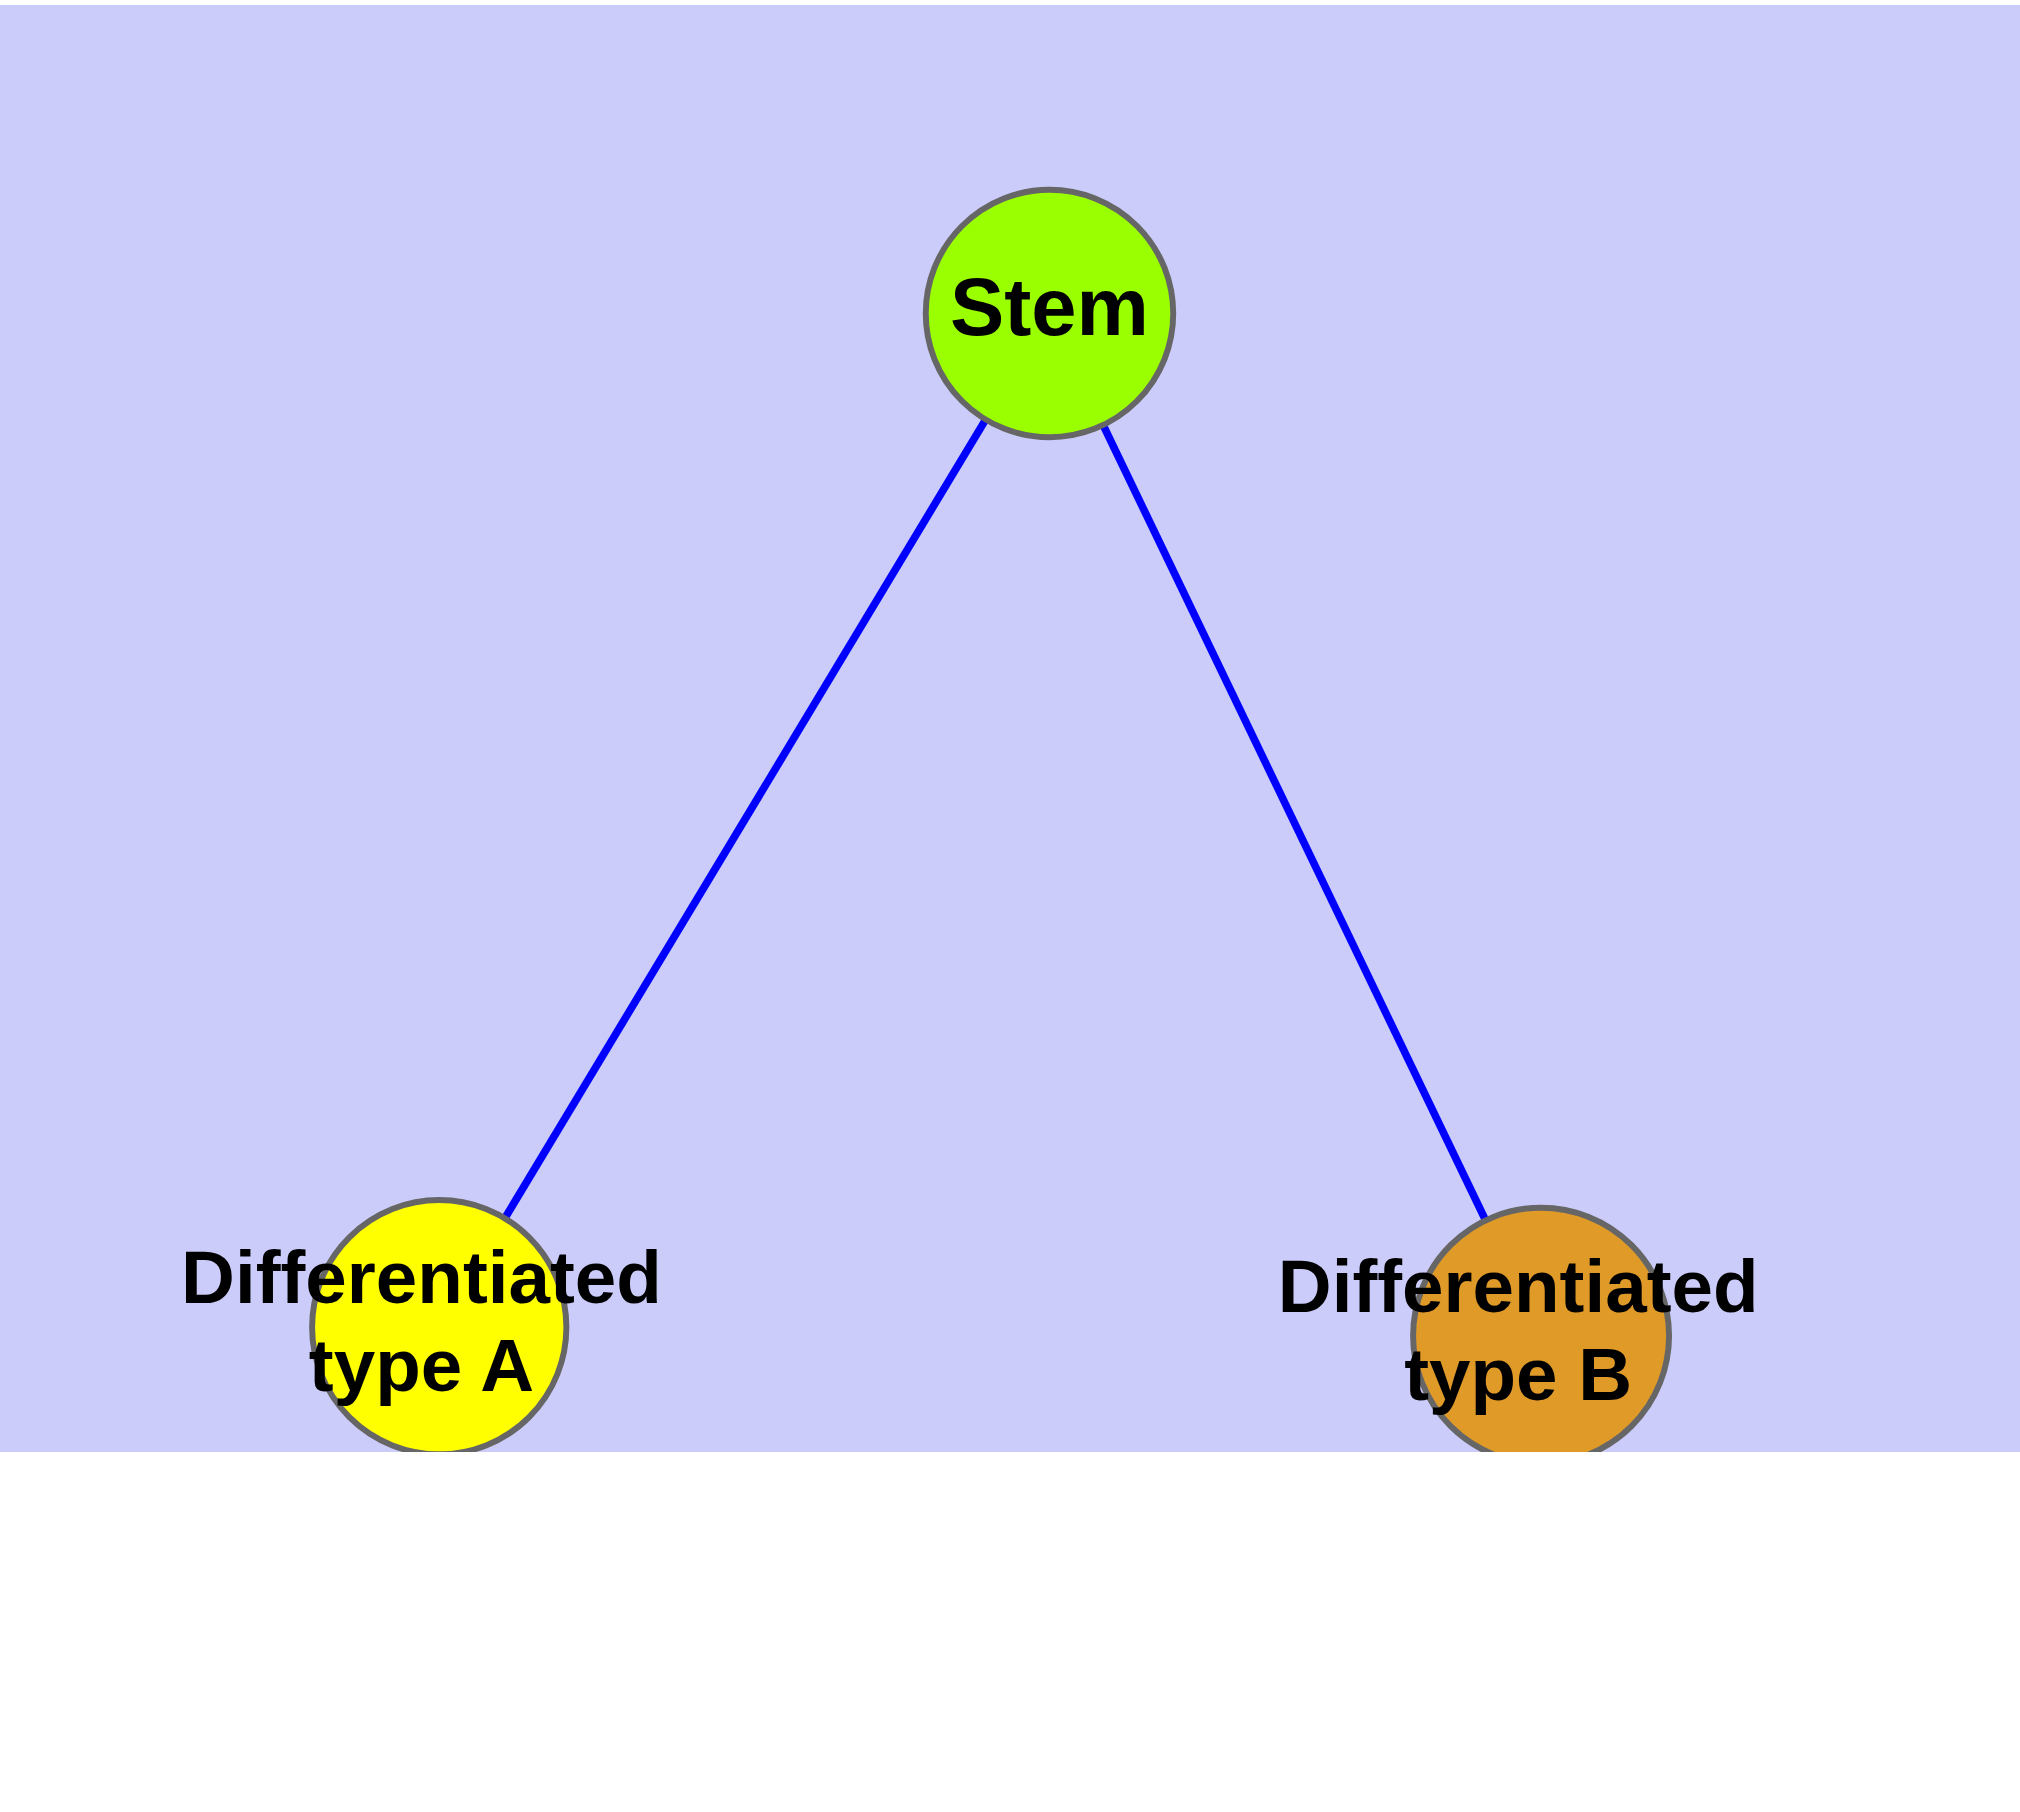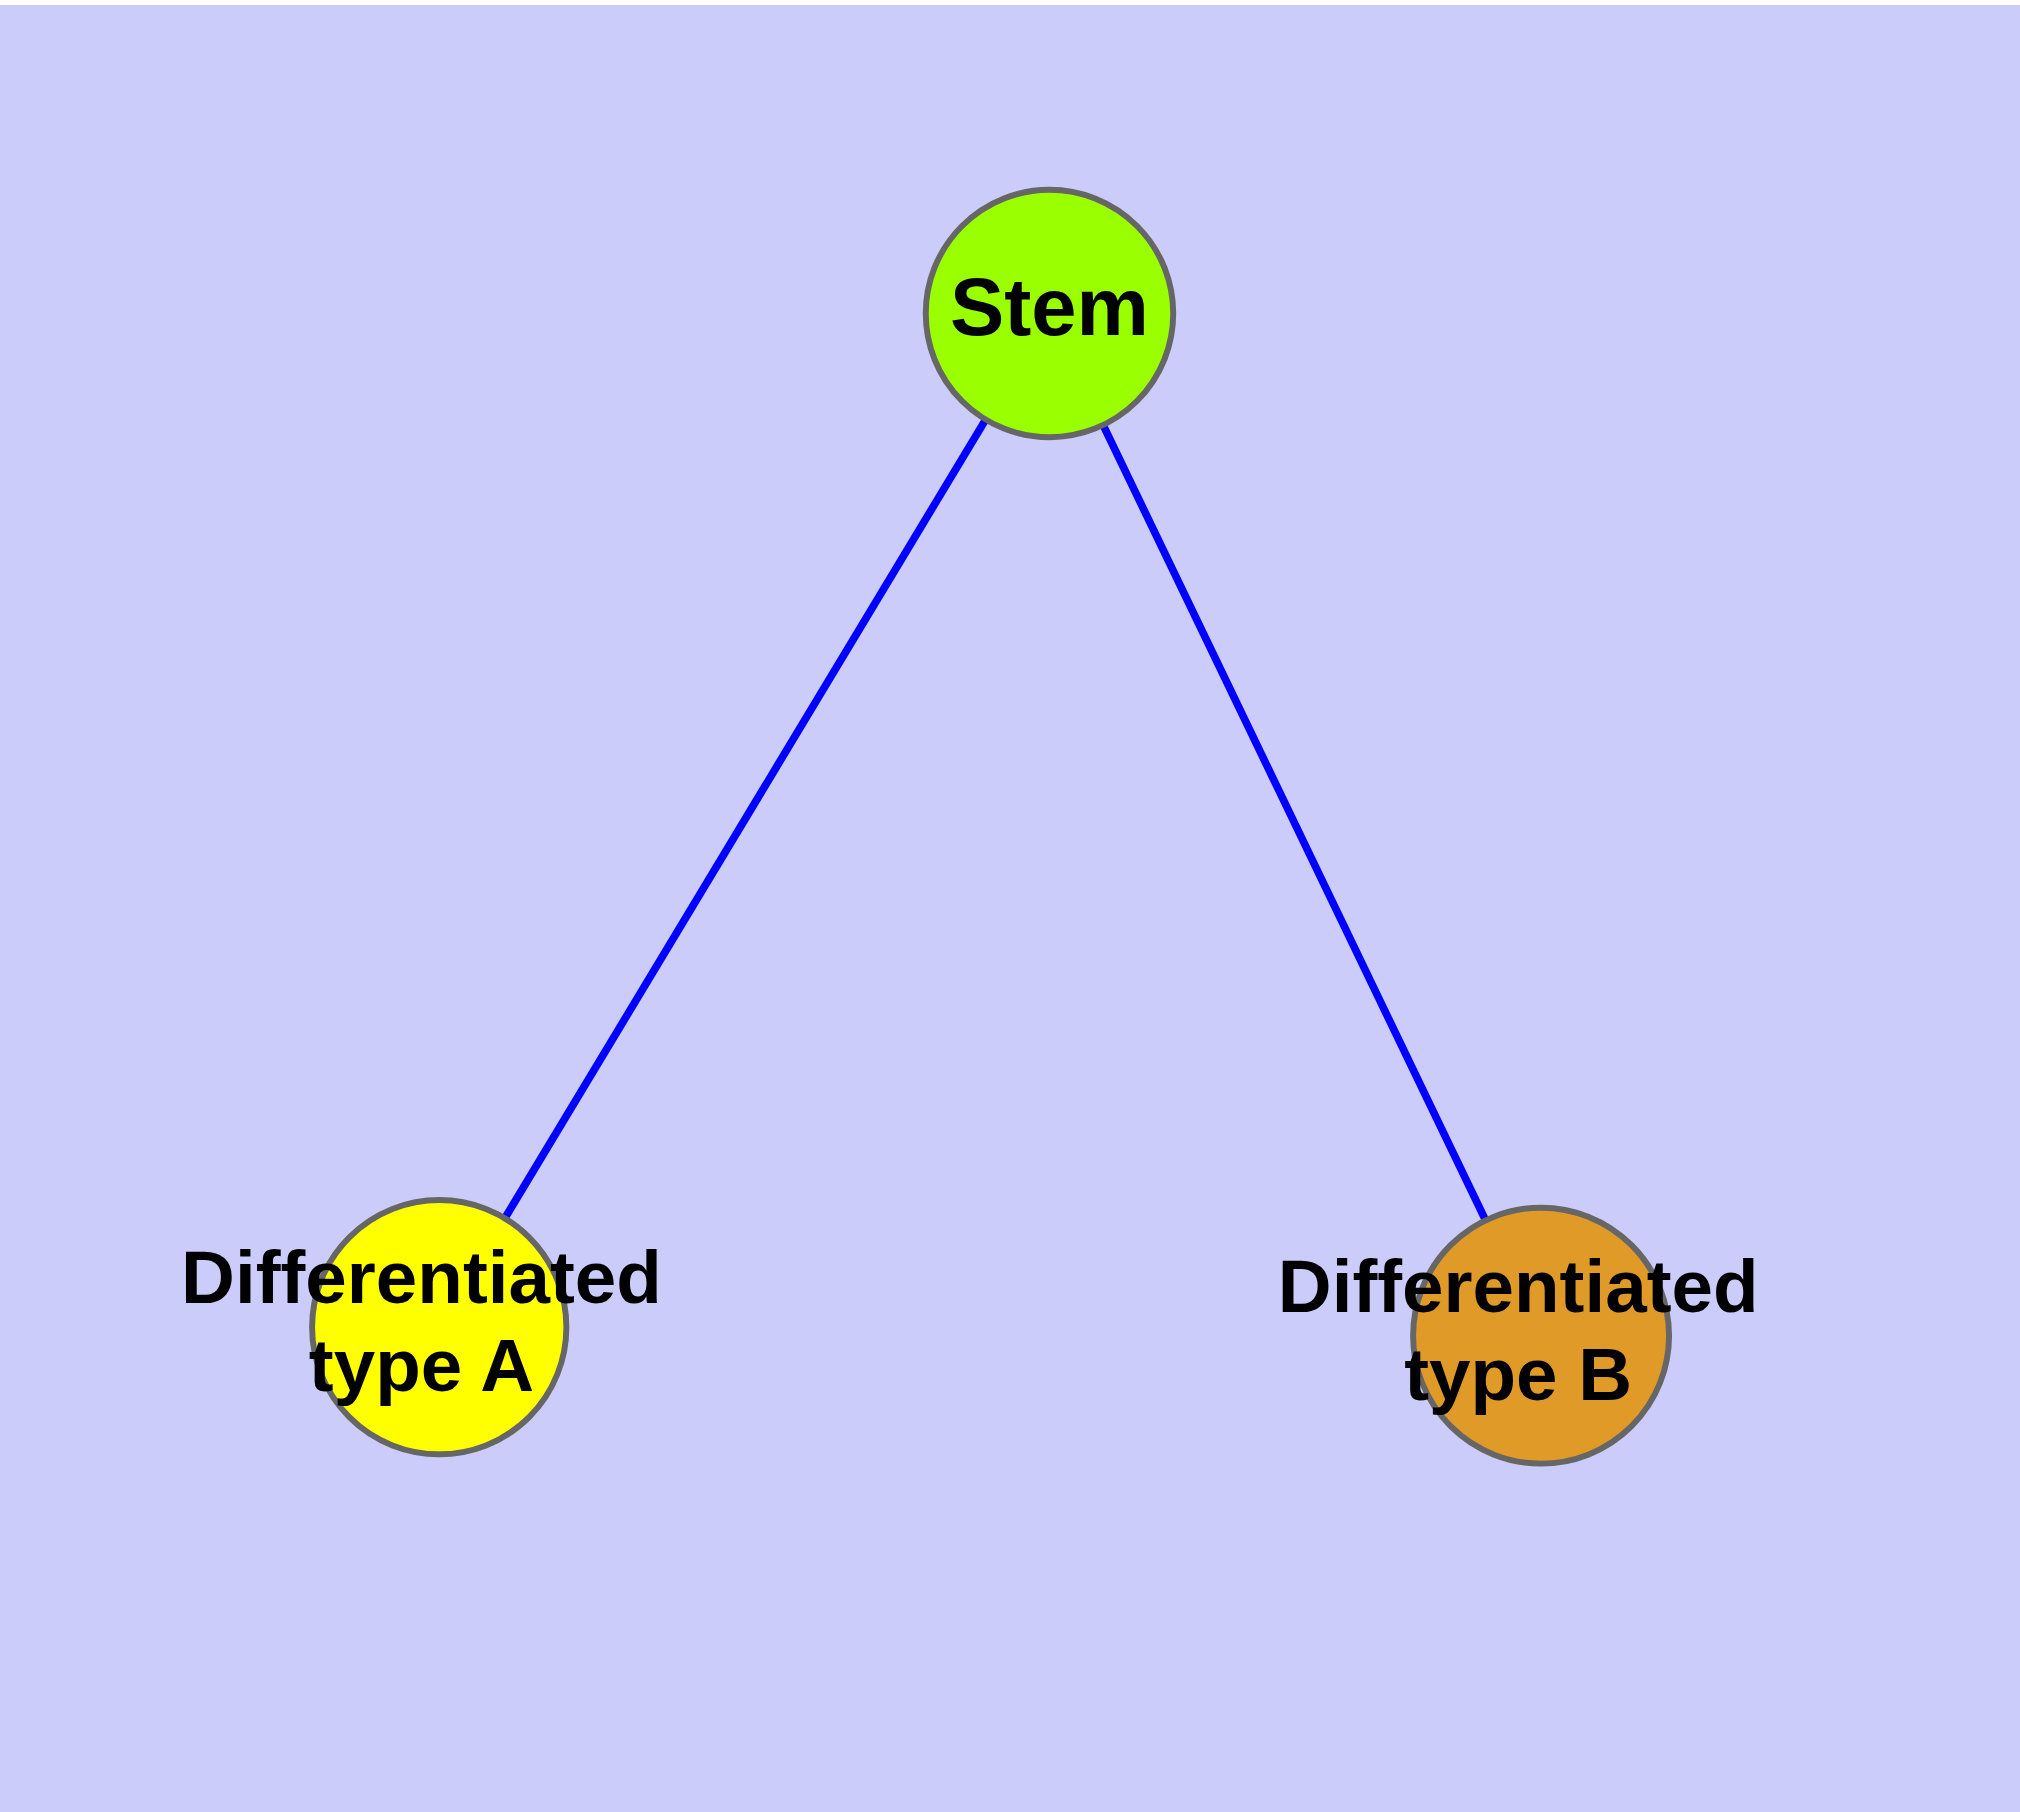--- a/index.html
+++ b/index.html
@@ -6,21 +6,21 @@
     margin: 0;
     padding: 0;
     background: #ffffff;
   }
   body {
     font-family: "Liberation Sans", sans-serif;
   }
   #canvas {
     position: relative;
     width: 2021px;
-    height: 1812px;
+    height: 1452px;
     background: #ffffff;
     overflow: hidden;
   }
   #plot-area {
     position: absolute;
     left: 0;
     top: 5.1px;
     width: 2021px;
     height: 1807px;
     background: #ccccfa;

